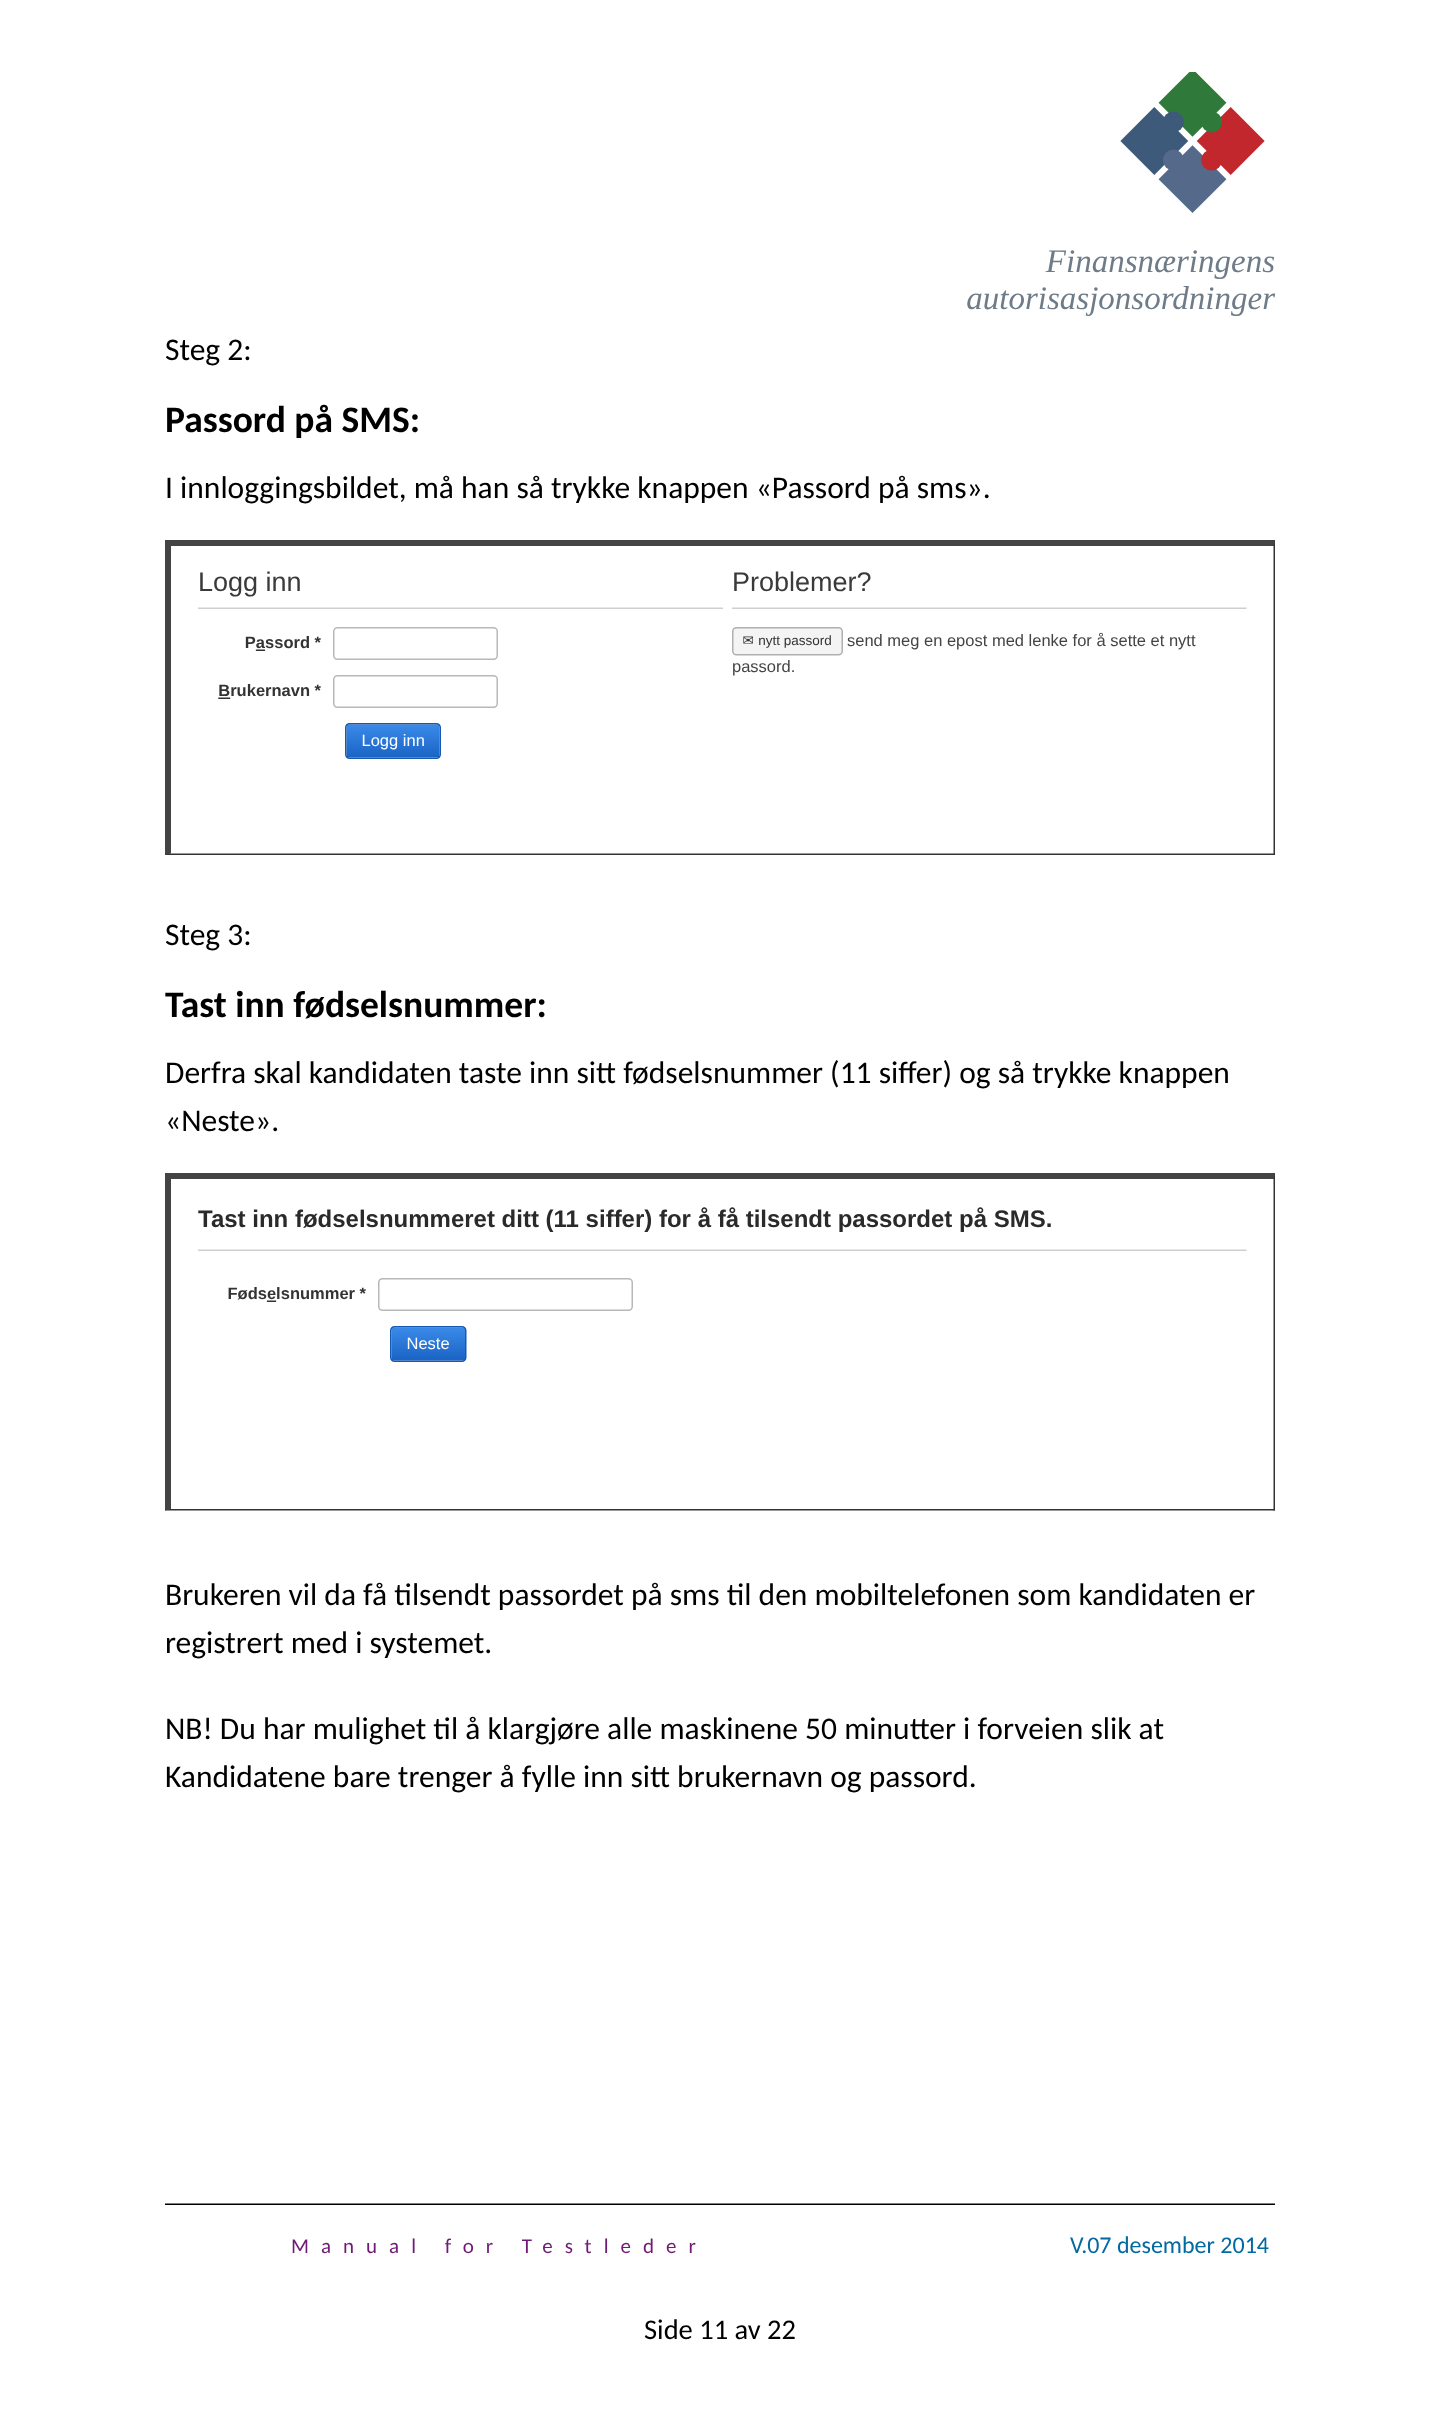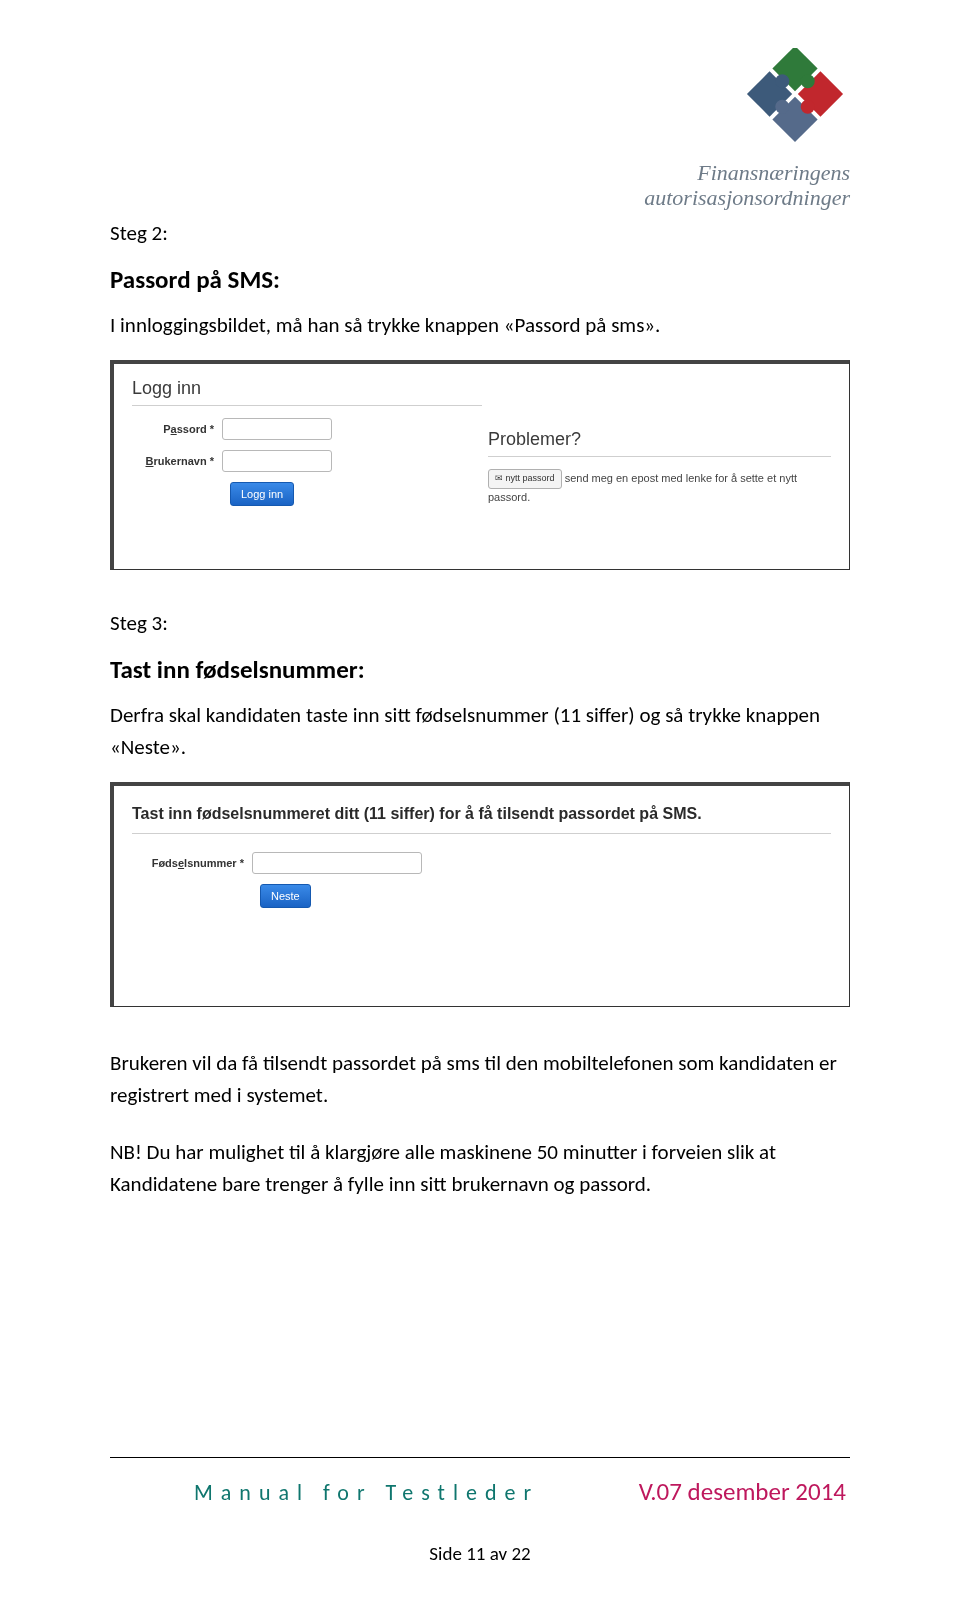--- a/index.html
+++ b/index.html
@@ -55,21 +55,21 @@
     border-top: 4px solid #444;
     background: #fff;
     padding: 14px 18px 18px 18px;
     margin-bottom: 40px;
     font-family: Arial, Helvetica, sans-serif;
     position: relative;
   }
   .ui-panel-1 { height: 210px; }
   .ui-panel-2 { height: 225px; }
 
-  .panel-columns { display: flex; align-items: flex-end; }
+  .panel-columns { display: flex; }
   .panel-left { width: 350px; }
   .panel-right { flex: 1; padding-left: 6px; }
 
   .panel-title {
     font-size: 18px;
     color: #3a3a3a;
     margin-bottom: 6px;
     font-weight: normal;
   }
   .panel-hr {
@@ -154,27 +154,27 @@
   }
   .footer-row {
     display: flex;
     justify-content: space-between;
     align-items: baseline;
     padding: 0 4px;
   }
   .footer-left {
     font-family: Calibri, Arial, sans-serif;
     letter-spacing: 8px;
-    font-size: 22px;
-    color: #0f766e;
+    font-size: 14px;
+    color: #701a75;
     padding-left: 80px;
   }
   .footer-right {
-    font-size: 25px;
-    color: #be185d;
+    font-size: 16px;
+    color: #0369a1;
   }
   .page-num {
     position: absolute;
     bottom: 52px;
     width: 100%;
     text-align: center;
     font-size: 19px;
   }
 </style>
 </head>

